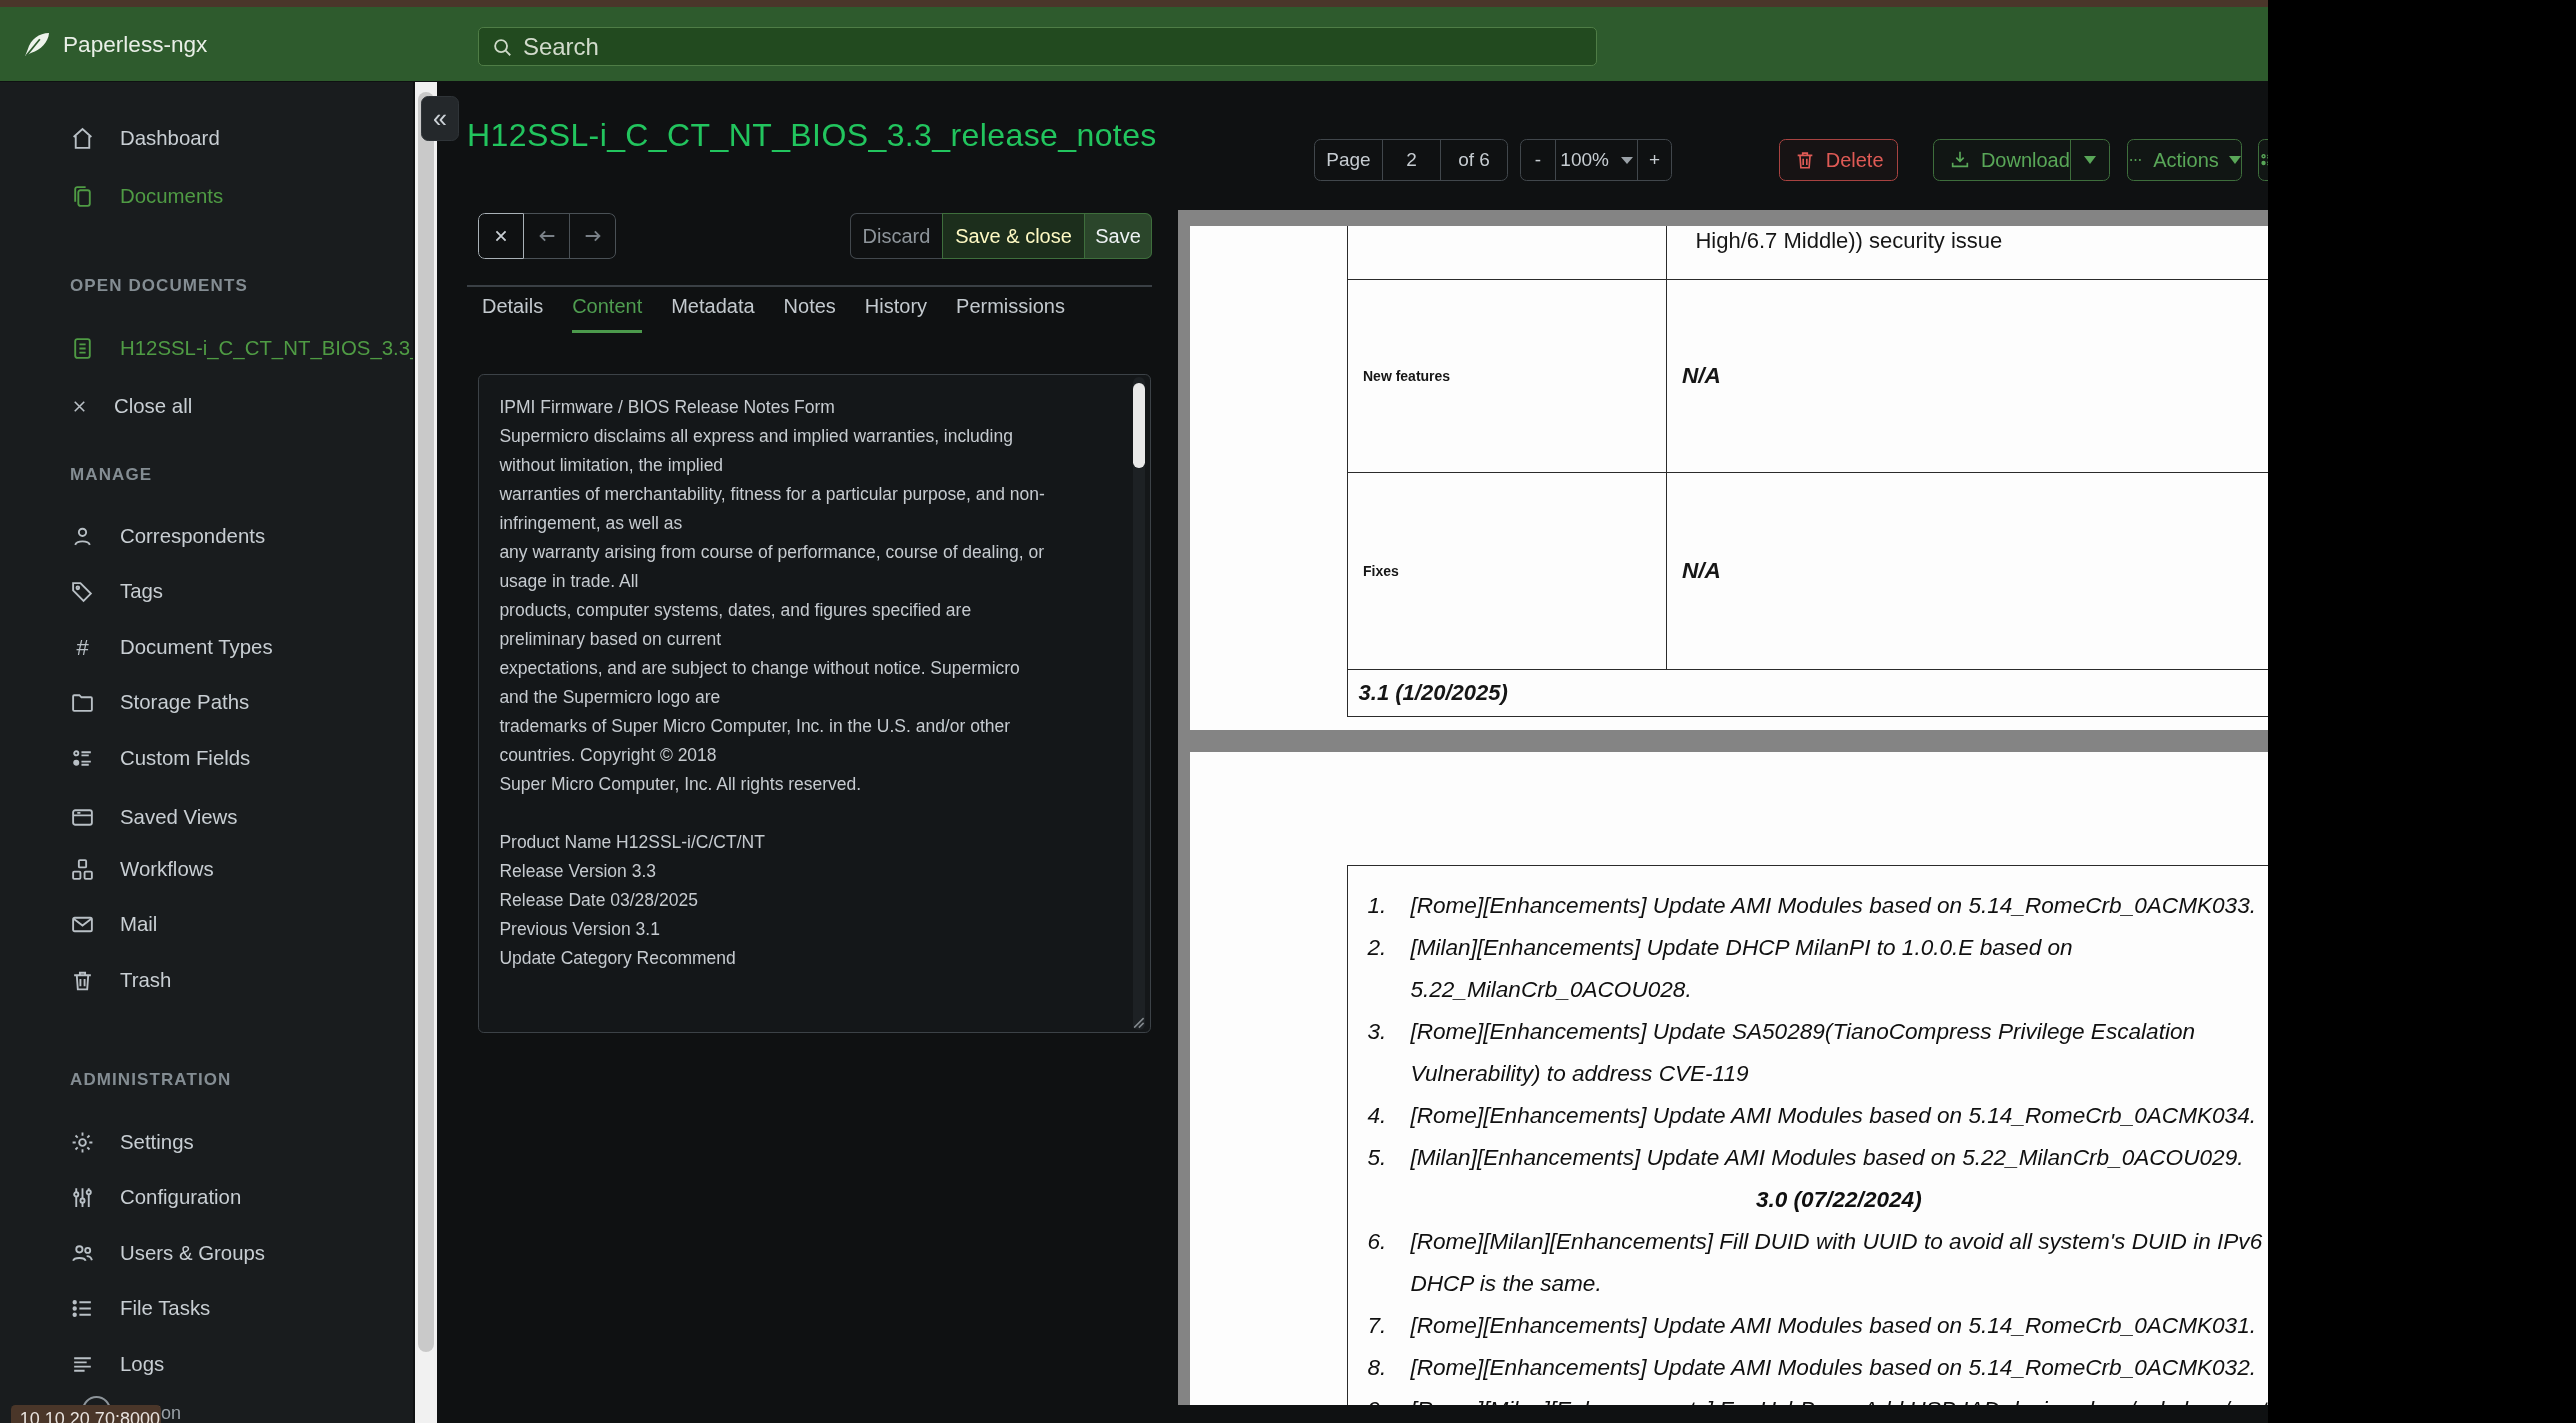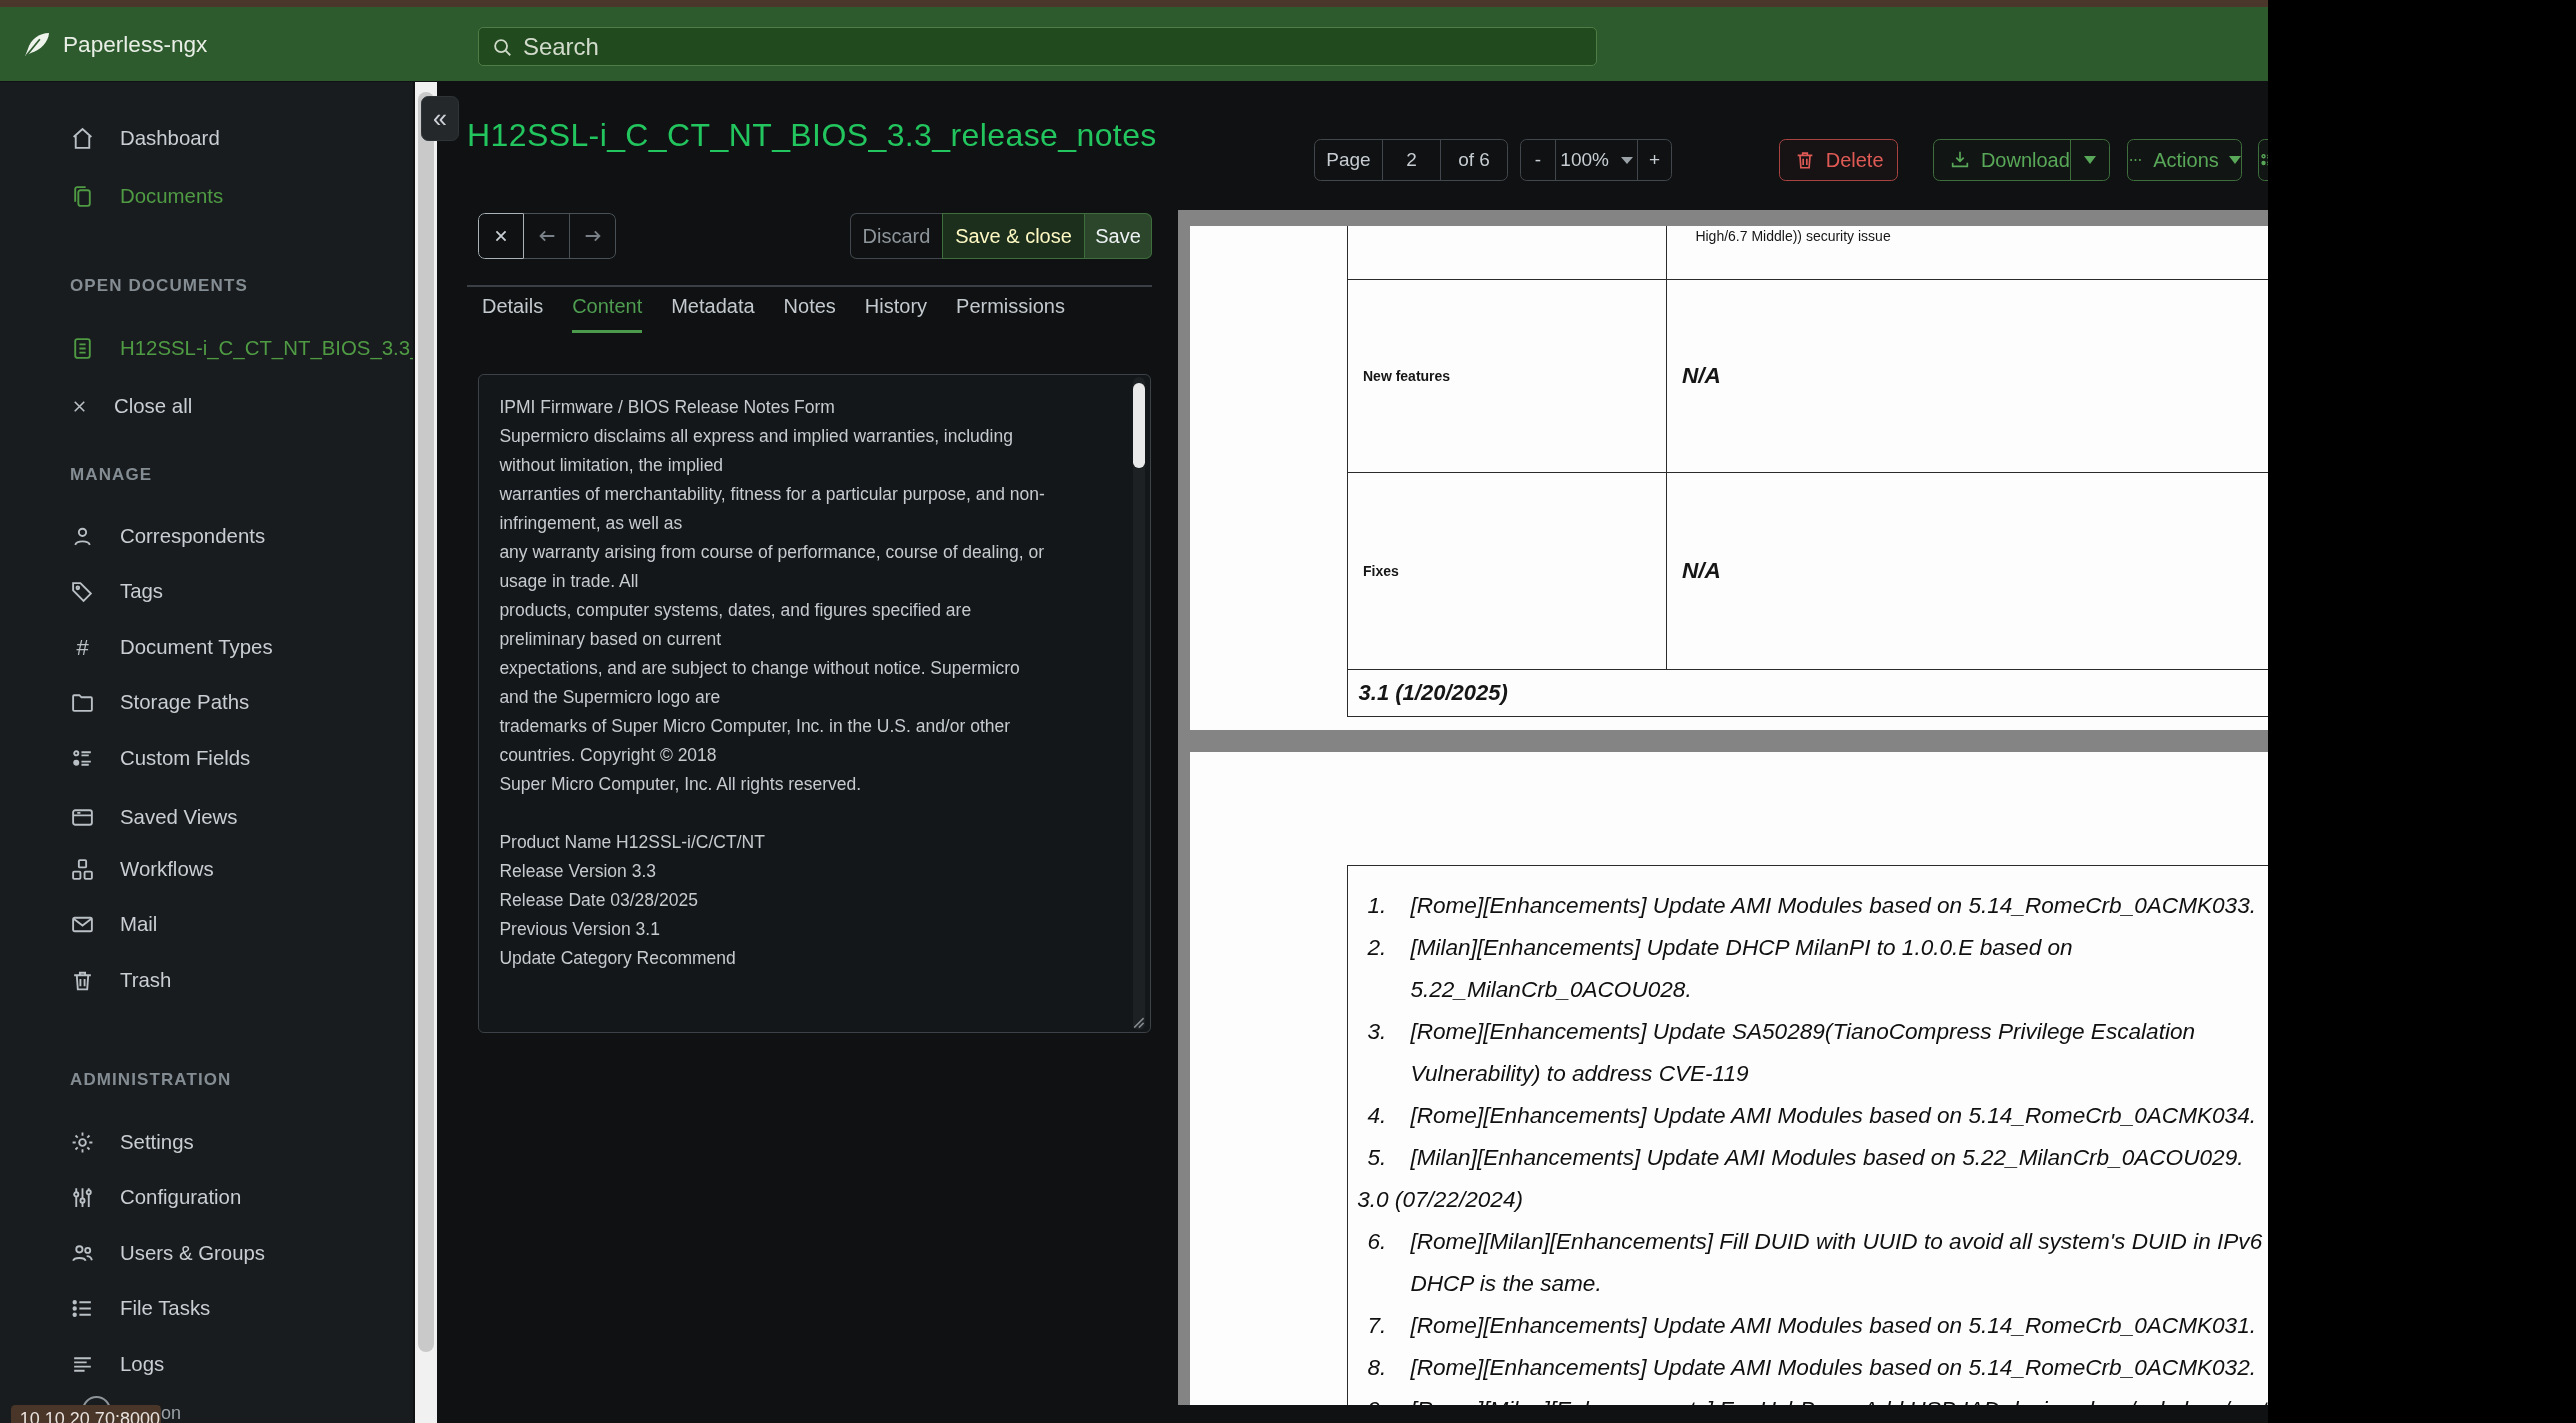--- a/index.html
+++ b/index.html
@@ -76,26 +76,26 @@
   
   .viewer { left:1178px; top:210px; width:1384px; height:1195px; background:#848484; overflow:hidden; }
   .page { position:absolute; left:12.4px; width:1338px; background:#fdfdfd; }
   .page1 { top:16px; height:504px; }
   .page2 { top:542px; height:657px; }
   .pdf-table { position:absolute; left:157px; top:0; width:1043px; border-collapse:collapse; color:#161616; }
   .pdf-table td { border:1.5px solid #2b2b2b; vertical-align:middle; }
   .pdf-table tr.cut td { border-top:none; vertical-align:top; }
   .cell-label { width:319px; padding-left:14.6px; font-weight:bold; font-size:14px; }
   .cell-value { padding-left:14.6px; font-weight:bold; font-style:italic; font-size:22.6px; }
-  .partial-text { padding:1.5px 0 0 28px; font-size:14px; }
+  .partial-text { padding:1.5px 0 0 28px; font-size:22px; }
   .footer-row td { font-weight:bold; font-style:italic; font-size:22px; padding-left:10.2px; }
   .pdf-box { position:absolute; left:157px; top:113px; width:1043px; height:555px; border:1.5px solid #2b2b2b; border-bottom:none; padding-top:19px; color:#101010; }
   .pdf-li { position:relative; padding:0 69px 0 62px; font-style:italic; font-size:22.6px; line-height:42px; }
   .pdf-li .num { position:absolute; left:19px; }
-  .pdf-li.pdf-heading { font-weight:normal; padding-left:8.8px; }
+  .pdf-li.pdf-heading { font-weight:bold; padding-left:8.8px;text-align:center; }
   .v-track { left:2542px; top:210px; width:19px; height:1195px; background:#f6f6f6; }
   .v-thumb { left:2545px; top:370px; width:13px; height:104px; background:#c3c3c3; border-radius:6.6px; }
 
   
   .doc-footer-item { position:absolute; left:60px; top:1403px; font-size:18px; color:#9aa1a7; }
   .doc-footer-icon { position:absolute; left:82px; top:1396px; width:29px; height:29px; border:2.2px solid #8d949a; border-radius:50%; }
   .status-tip { position:absolute; left:11px; top:1405px; width:150px; height:32px; background:#4a3629; border-radius:4.4px 4.4px 0 0; color:#e8e3df; font-size:18px; padding:4.4px 8.8px; white-space:nowrap; overflow:hidden; z-index:8; }
 </style>
 </head>
 <body>

